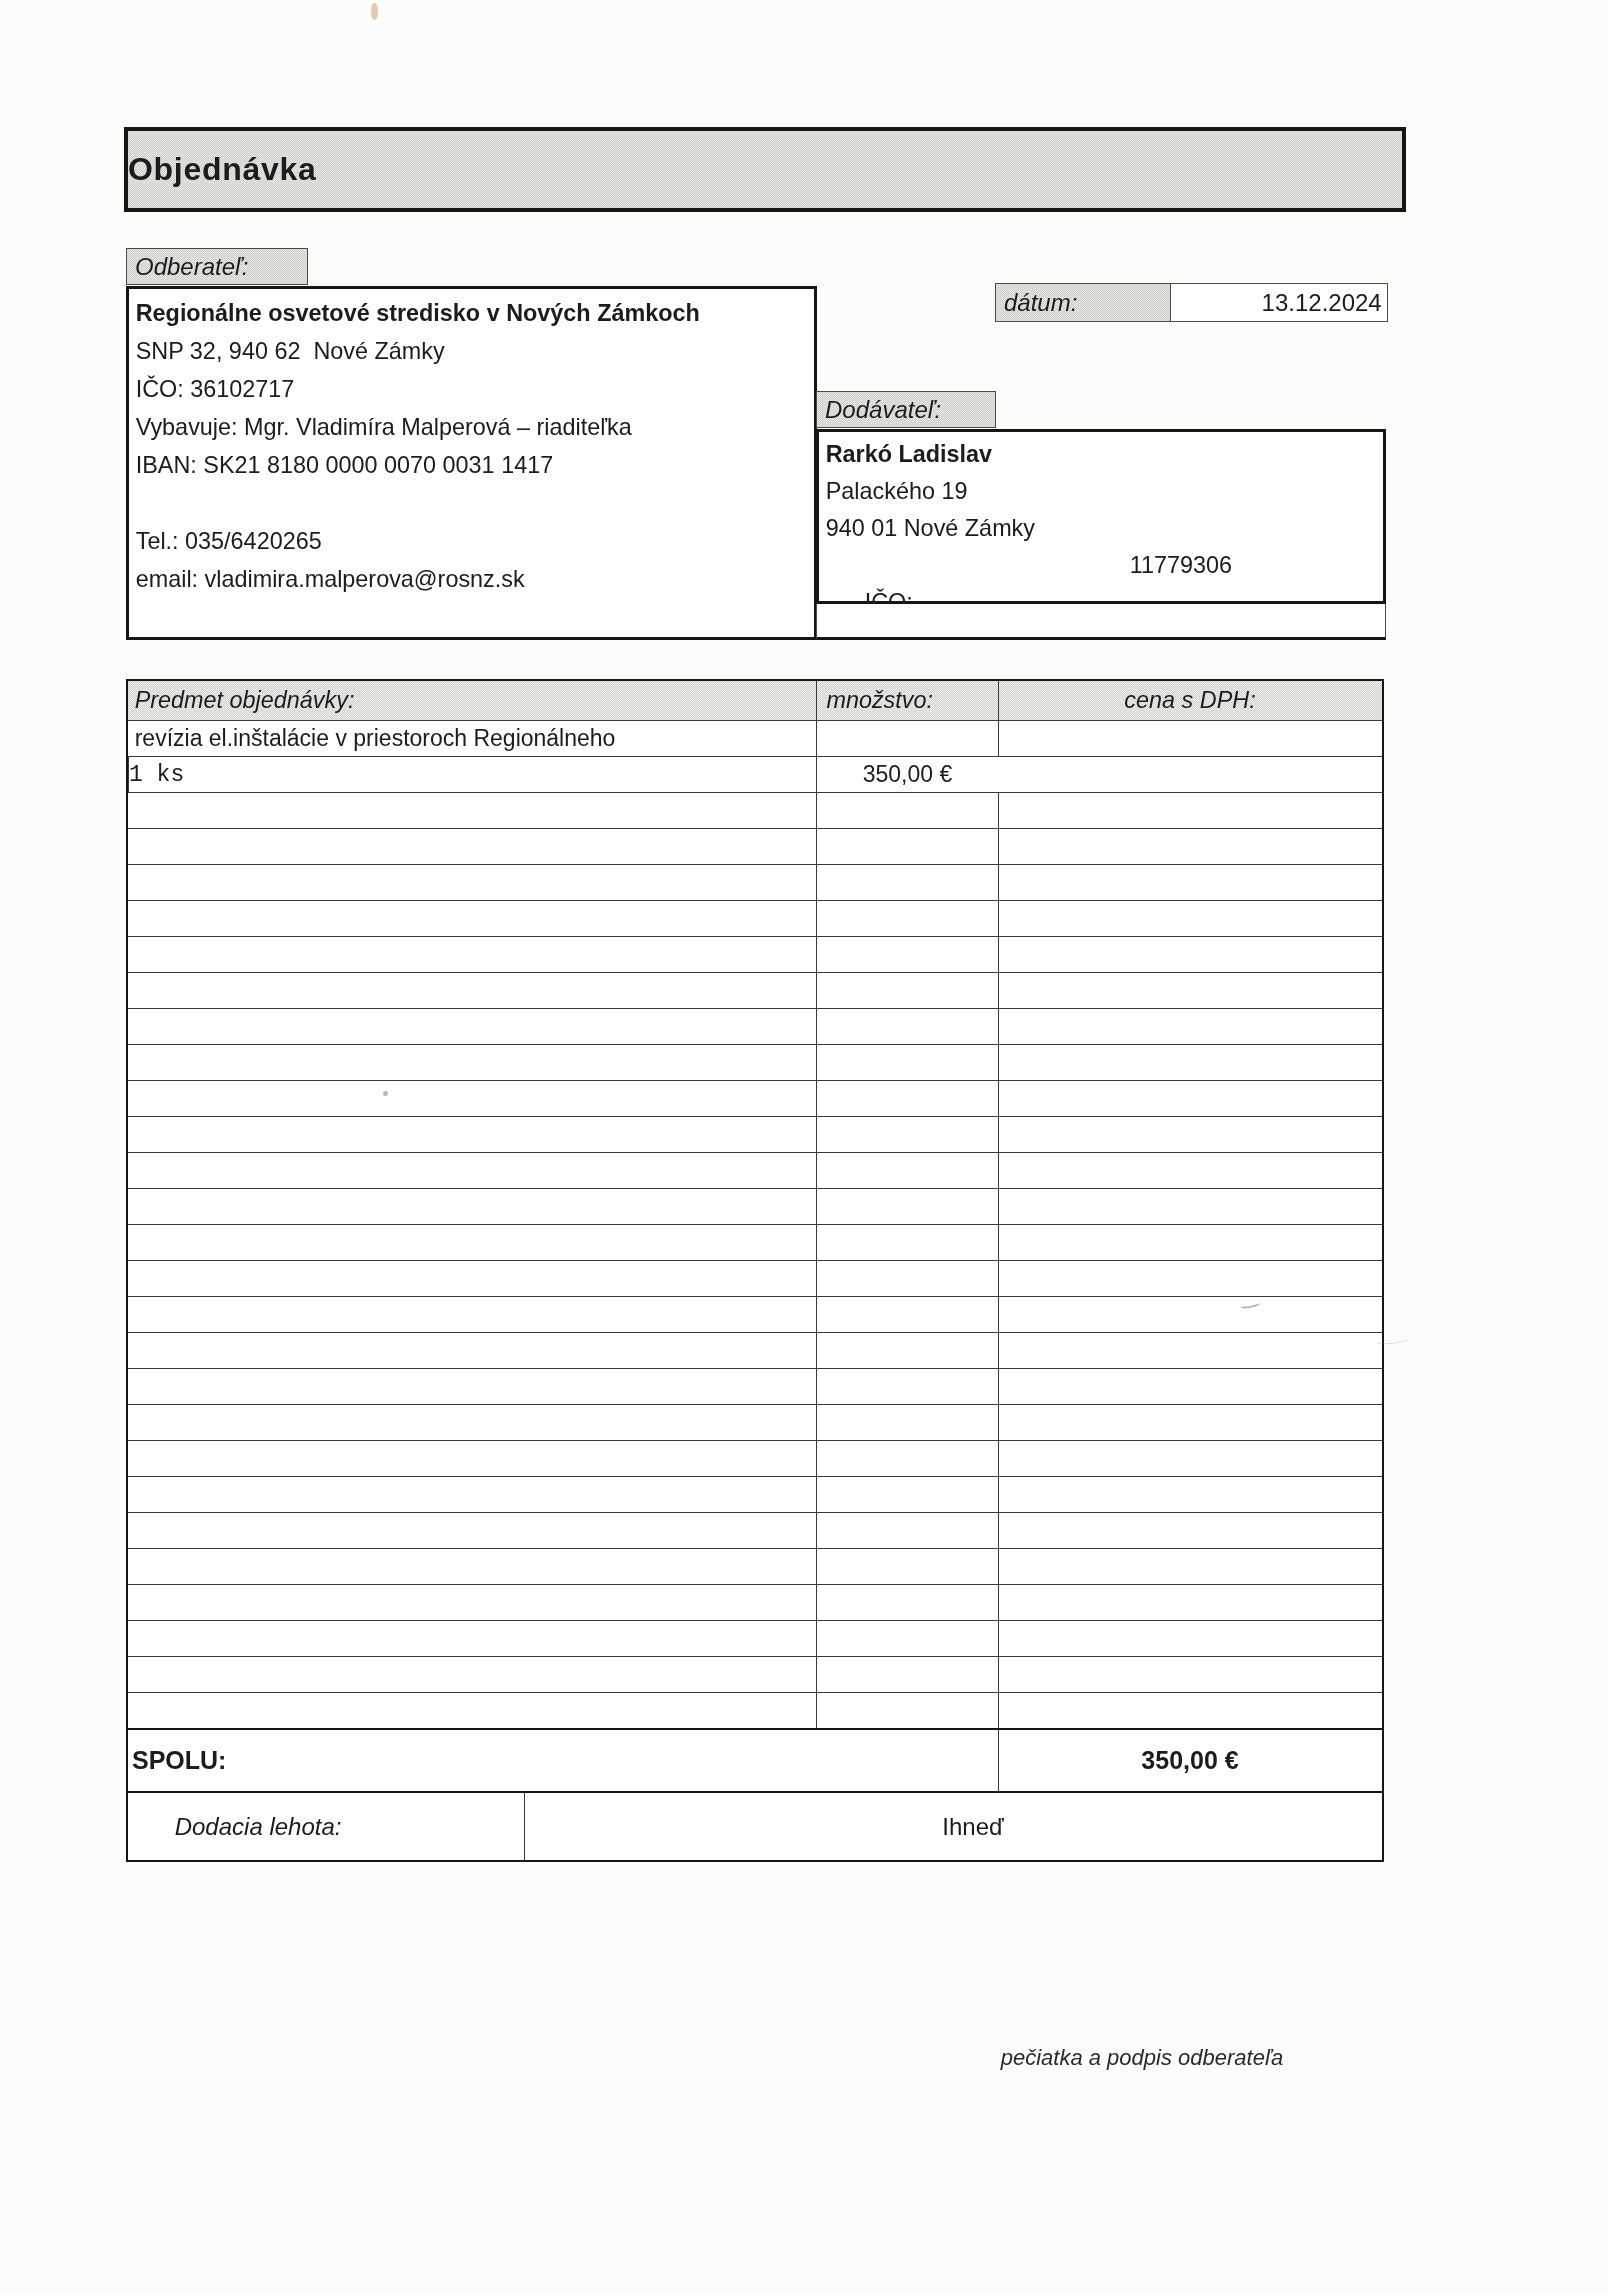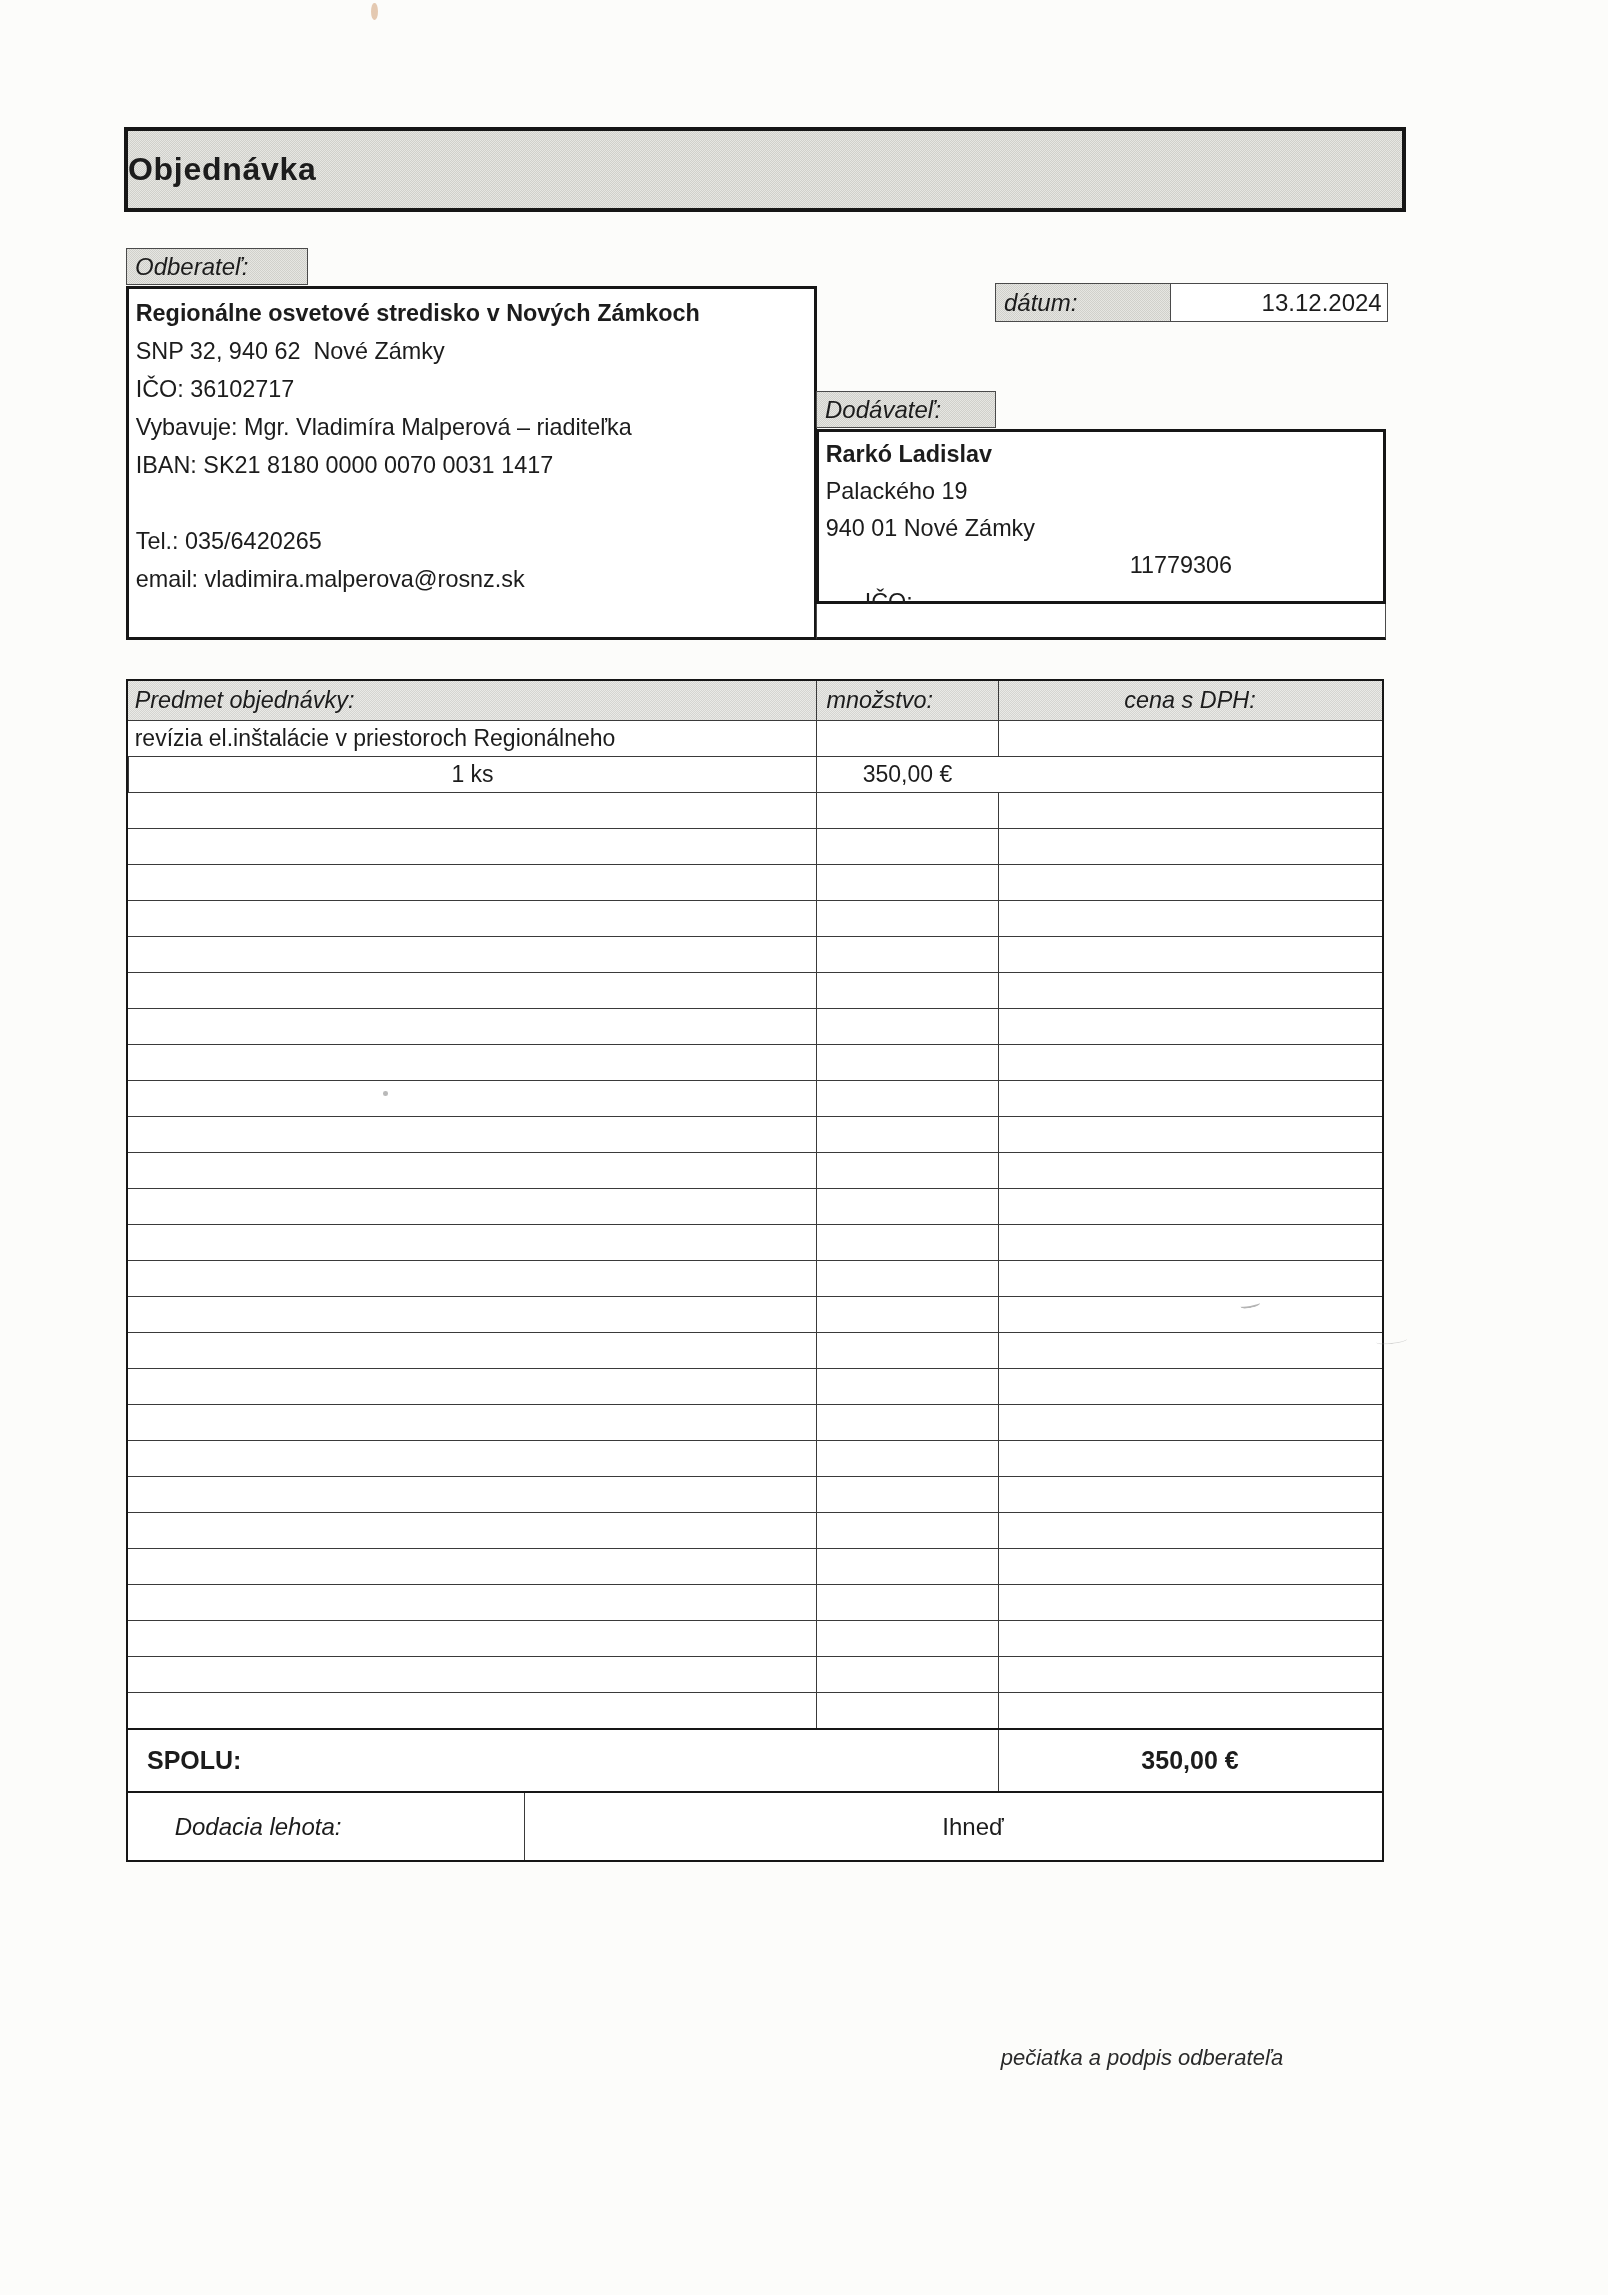--- a/index.html
+++ b/index.html
@@ -95,28 +95,28 @@
     font-size:23px;
   }
   .thead{
     height:39px;border-top:none;
     font-style:italic;font-size:23.4px;
   }
   .cell{display:flex;align-items:center;overflow:hidden;}
   .c1{padding-left:6.7px;}
   .c2{border-left:1.3px solid var(--line);padding-left:9.4px;}
   .c3{border-left:1.3px solid var(--line);justify-content:center;text-align:center;}
-  .c2.centered{justify-content:center;padding-left:0;}
+  .c2.centered{justify-content:flex-start;padding-left:0;font-family:Liberation Mono, monospace;}
   .total-row{
     display:grid;grid-template-columns:870px 383px;
     height:61px;border-top:2px solid var(--border);
     font-weight:bold;font-size:25px;
   }
   .total-row .cellB{border-left:1.3px solid var(--line);display:flex;align-items:center;justify-content:center;}
-  .total-row .cellA{display:flex;align-items:center;padding-left:19px;}
+  .total-row .cellA{display:flex;align-items:center;padding-left:4px;}
   .delivery-row{
     display:grid;grid-template-columns:357px 896px;
     height:67px;border-top:2px solid var(--border);
     font-size:24px;
     padding-left:40px;
   }
   .delivery-row .cellA{display:flex;align-items:center;padding-left:6.7px;font-style:italic;border-right:1.3px solid var(--line);}
   .delivery-row .cellB{display:flex;align-items:center;justify-content:center;}
   
   .signature-note{

